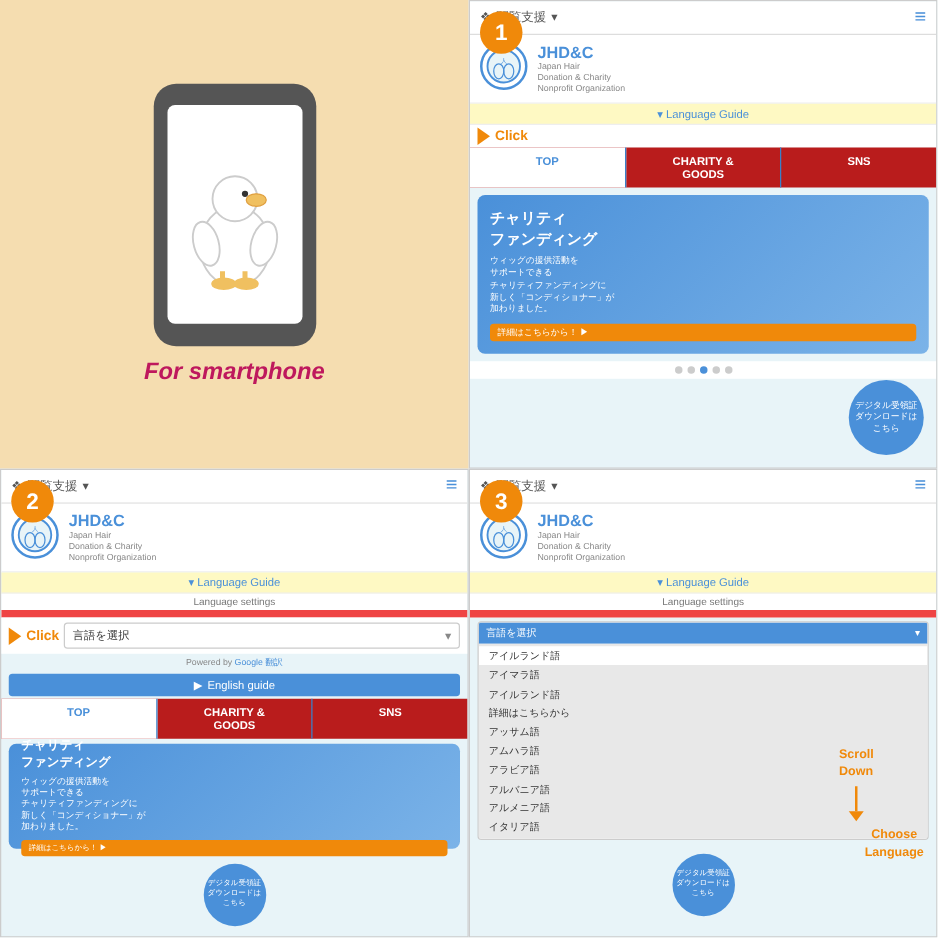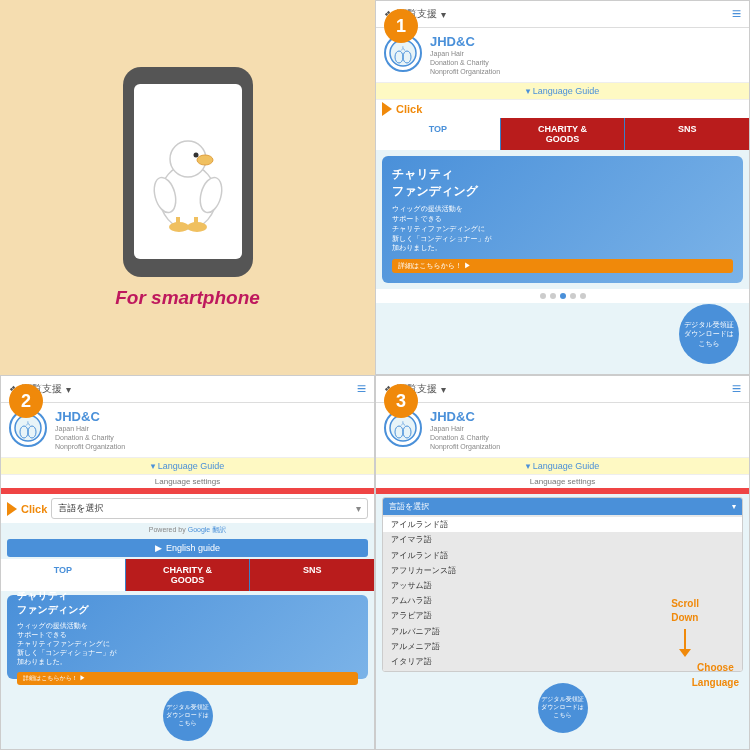--- a/index.html
+++ b/index.html
@@ -619,21 +619,21 @@
 
   <div class="lang-dropdown">
     <div class="lang-dropdown-header">
       <span>言語を選択</span>
       <span>▾</span>
     </div>
     <div class="lang-list" id="lang-list-container">
     <div class="lang-item highlighted">アイルランド語</div>
         <div class="lang-item">アイマラ語</div>
         <div class="lang-item">アイルランド語</div>
-        <div class="lang-item">アフリカーンス語</div>
+        <div class="lang-item">詳細はこちらから</div>
         <div class="lang-item">アッサム語</div>
         <div class="lang-item">アムハラ語</div>
         <div class="lang-item">アラビア語</div>
         <div class="lang-item">アルバニア語</div>
         <div class="lang-item">アルメニア語</div>
         <div class="lang-item">イタリア語</div>
       </div>
   </div>
 
   <div style="display:flex; justify-content:center; margin:4px auto;">

